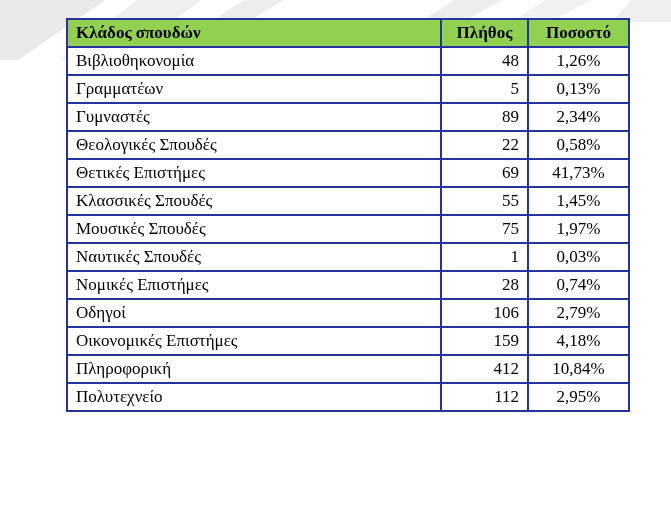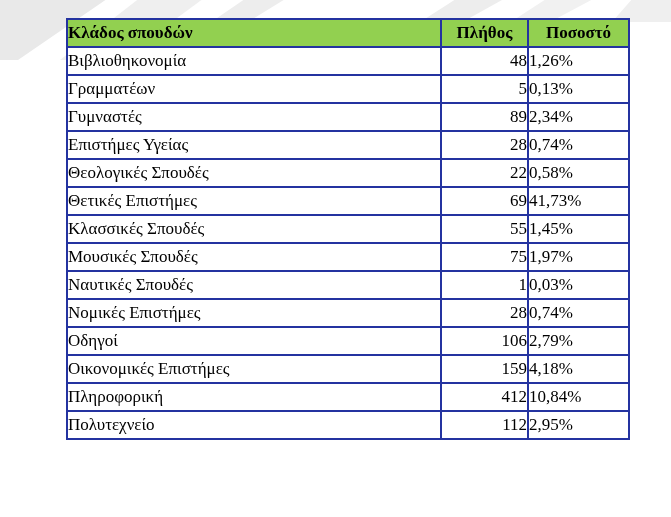--- a/index.html
+++ b/index.html
@@ -40,42 +40,42 @@
     width: 562px;
     background: #ffffff;
   }
   table.stats col.c-branch  { width: 374px; }
   table.stats col.c-count   { width:  87px; }
   table.stats col.c-percent { width: 101px; }
 
   table.stats th,
   table.stats td {
     border: 2px solid #2433A0;
-    padding: 0 0;
+    padding: 0 8px;
     height: 26px;
     line-height: 26px;
     font-size: 17px;
     color: #000000;
     white-space: nowrap;
     overflow: hidden;
   }
   table.stats thead th {
     background: #92D050;
     font-weight: bold;
     font-size: 17px;
     height: 26px;
     line-height: 26px;
   }
   th.h-branch  { text-align: left; }
   th.h-count,
   th.h-percent { text-align: center; }
 
   td.branch  { text-align: left; }
   td.count   { text-align: right; }
-  td.percent { text-align: left; margin-left: 48px; }
+  td.percent { text-align: center; margin-left: 48px; }
 </style>
 </head>
 <body>
 
 <div id="slide-decoration">
   <svg width="671" height="60" viewBox="0 0 671 60">
     <polygon points="-10,-10 120,-10 18,60 -60,60" fill="#E9E9E9"></polygon>
     <polygon points="150,-10 215,-10 120,60 60,60" fill="#EFEFEF"></polygon>
     <polygon points="258,-10 300,-10 215,42 182,42" fill="#EDEDED"></polygon>
     <polygon points="470,-10 520,-10 430,40 392,40" fill="#EDEDED"></polygon>
@@ -106,25 +106,20 @@
         </tr>
         <tr>
           <td class="branch">Γραμματέων</td>
           <td class="count">5</td>
           <td class="percent">0,13%</td>
         </tr>
         <tr>
           <td class="branch">Γυμναστές</td>
           <td class="count">89</td>
           <td class="percent">2,34%</td>
-        </tr>
-        <tr>
-          <td class="branch">Επιστήμες Υγείας</td>
-          <td class="count">28</td>
-          <td class="percent">0,74%</td>
         </tr>
         <tr>
           <td class="branch">Θεολογικές Σπουδές</td>
           <td class="count">22</td>
           <td class="percent">0,58%</td>
         </tr>
         <tr>
           <td class="branch">Θετικές Επιστήμες</td>
           <td class="count">69</td>
           <td class="percent">41,73%</td>

